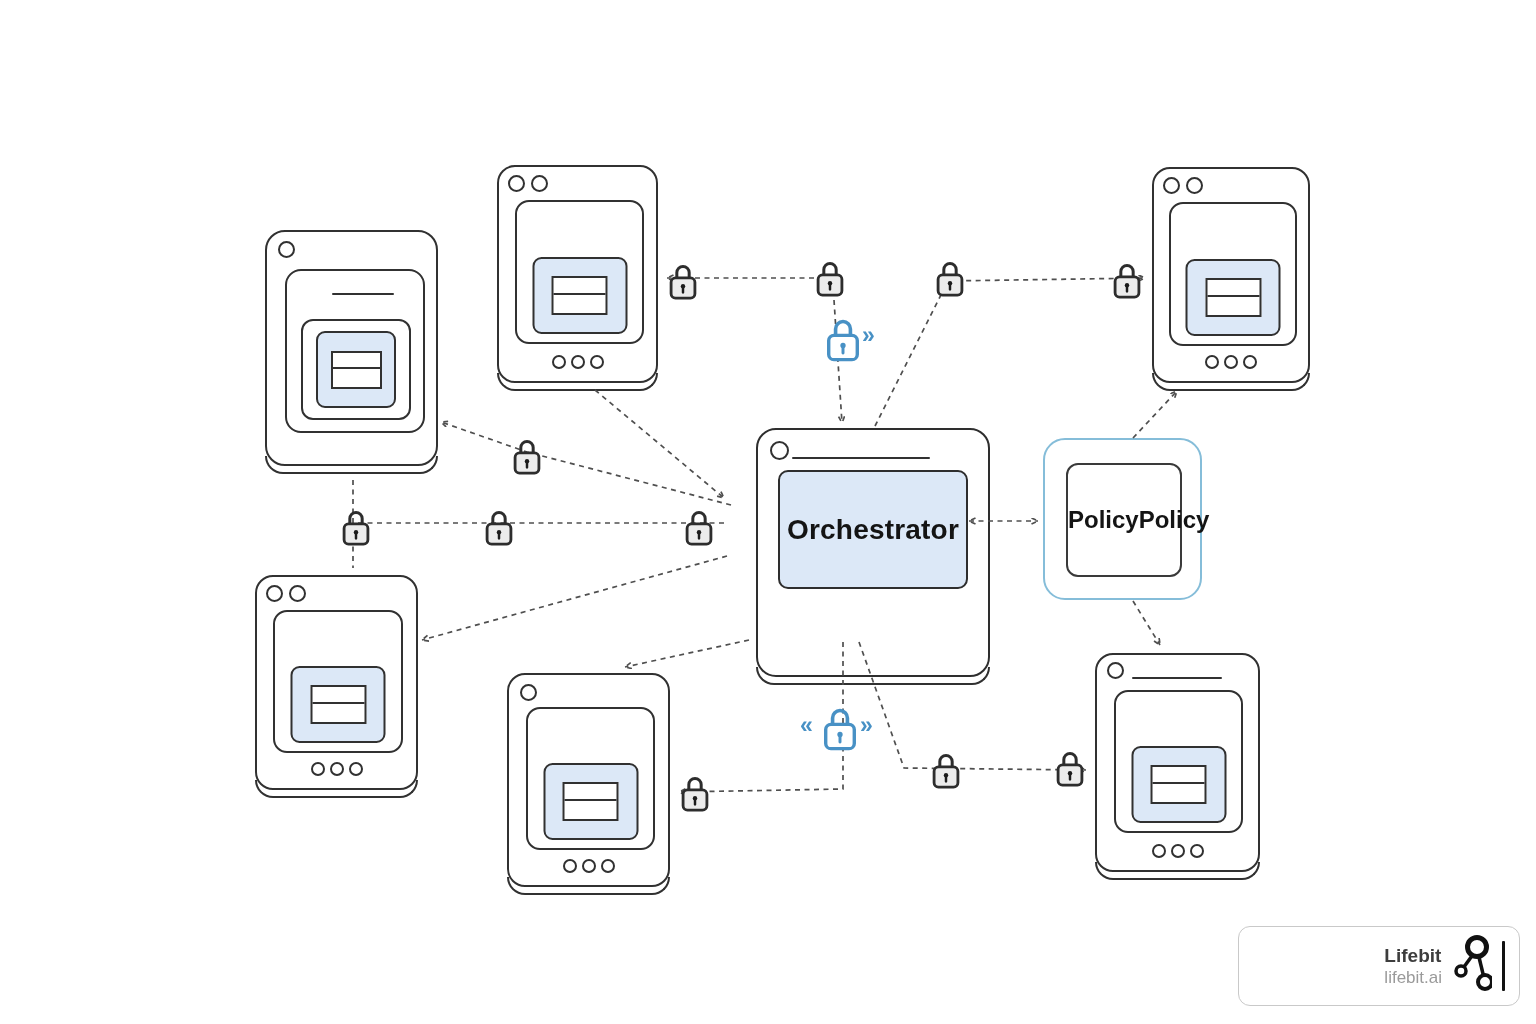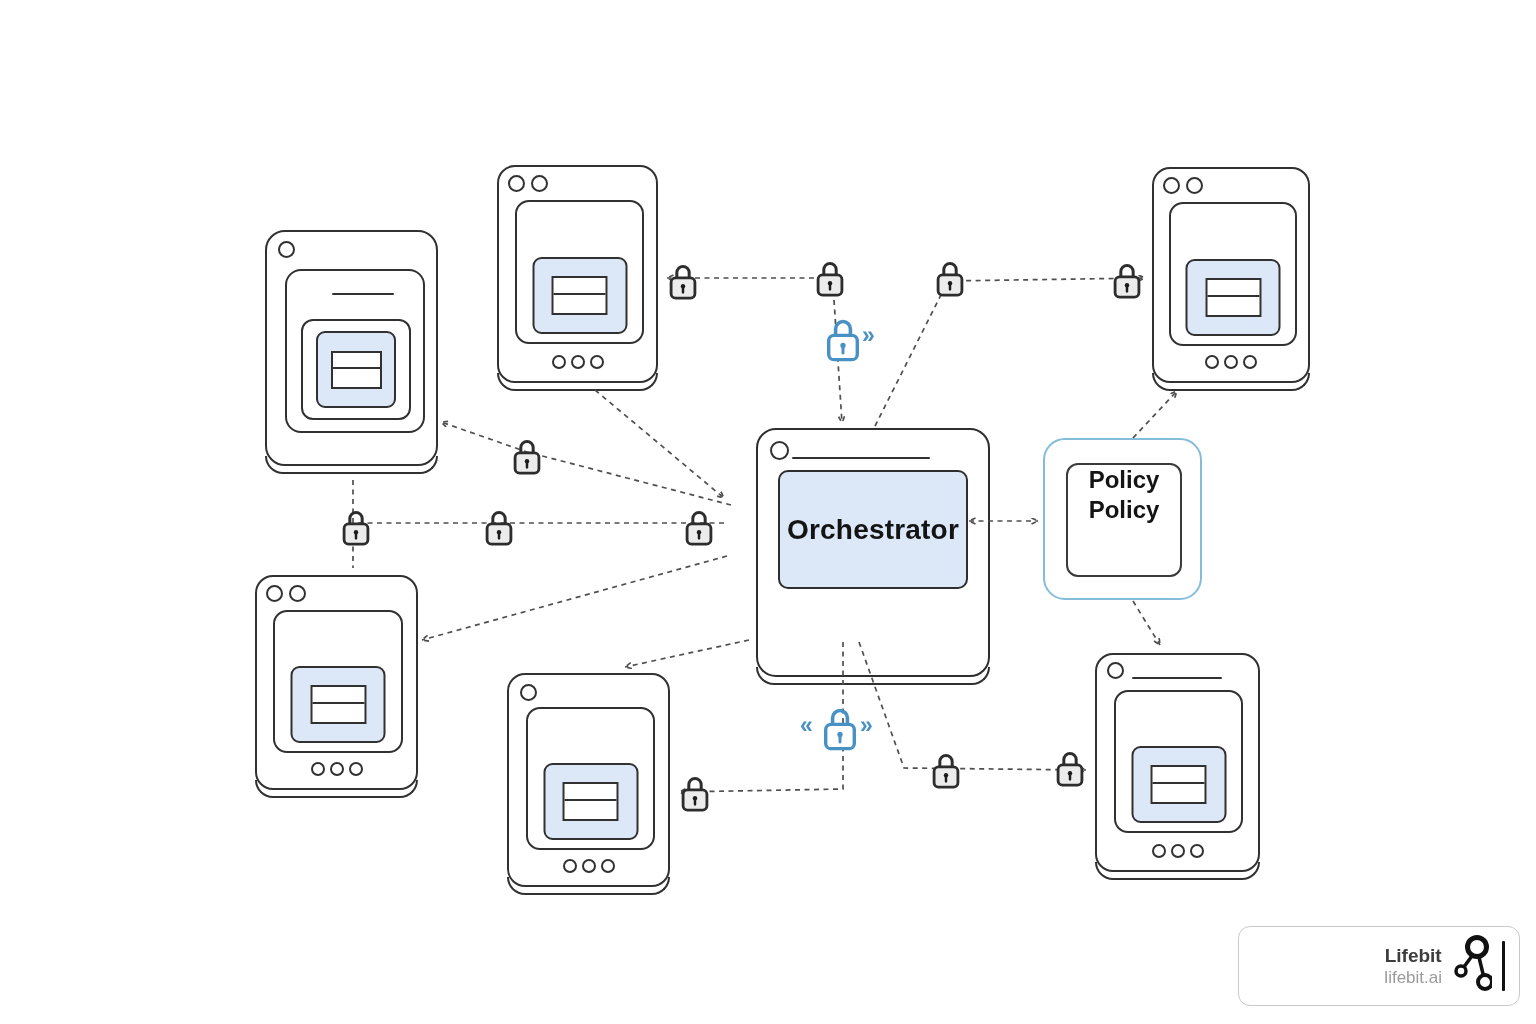--- a/index.html
+++ b/index.html
@@ -24,37 +24,37 @@
 
   
   .orch{position:absolute;background:#fff;border:2.2px solid #2e2e2e;border-radius:20px;box-sizing:border-box;}
   .orch-panel{position:absolute;left:20px;top:40px;width:190px;height:119px;border:2px solid #2e2e2e;border-radius:10px;
     background:#dce8f7;display:flex;align-items:center;justify-content:center;box-sizing:border-box;
     font-weight:700;font-size:28px;color:#141414;letter-spacing:.2px;}
 
   
   .policy{position:absolute;background:#fff;border:2px solid #85bdd9;border-radius:22px;box-sizing:border-box;}
   .policy-inner{position:absolute;left:21px;top:23px;width:116px;height:114px;border:2px solid #3a3a3a;border-radius:12px;
-    box-sizing:border-box;display:flex;flex-direction:column;align-items:center;justify-content:flex-start;
+    box-sizing:border-box;display:flex;flex-direction:row;align-items:center;justify-content:space-between;
     font-weight:700;font-size:24px;line-height:30px;color:#141414;}
 
   
   .lock{position:absolute;color:#2d2d2d;--lock-body:#ececec;--lock-key:#1c1c1c;}
   .lock.blue{color:#4891c5;--lock-body:#ffffff;--lock-key:#4891c5;}
   .chev{position:absolute;font-weight:700;font-size:23px;line-height:23px;color:#4891c5;}
 
   
   #links{position:absolute;left:0;top:0;pointer-events:none;}
   #links path{fill:none;stroke:#4f4f4f;stroke-width:1.7;stroke-dasharray:5 4.5;}
 
   
   .brand-card{position:absolute;left:1238px;top:926px;width:282px;height:80px;background:#fff;
     border:1.5px solid #c9c9c9;border-radius:12px;box-sizing:border-box;
     display:flex;align-items:center;justify-content:flex-end;gap:10px;padding-right:14px;}
-  .brand-text{display:flex;flex-direction:column;align-items:center;line-height:1.25;}
+  .brand-text{display:flex;flex-direction:column;align-items:flex-start;line-height:1.25;}
   .brand-name{font-weight:700;font-size:19px;color:#3d3d3d;}
   .brand-domain{font-size:17px;color:#9a9a9a;}
   .brand-bar{width:3px;height:50px;background:#111;border-radius:1px;}
 </style>
 </head>
 <body>
 
 <div id="canvas">
 
   <svg width="0" height="0" style="position:absolute" aria-hidden="true">

